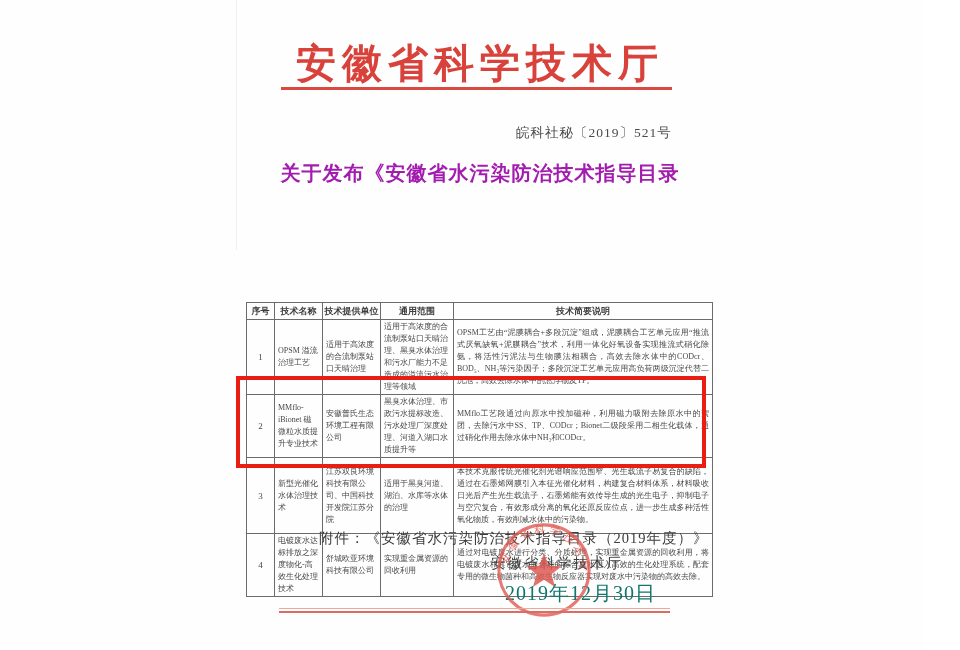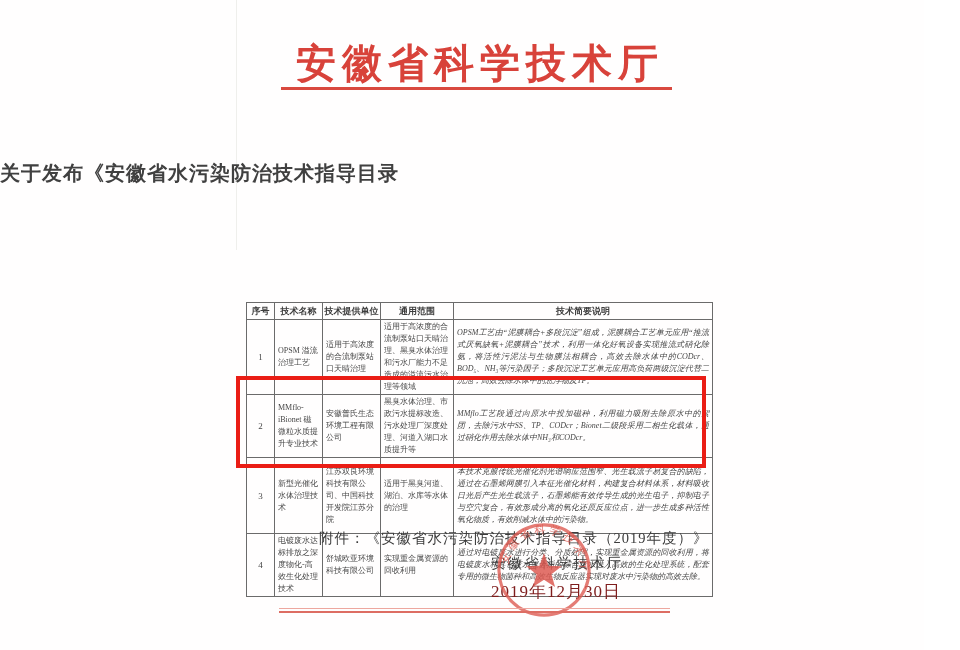--- a/index.html
+++ b/index.html
@@ -6,54 +6,55 @@
   #page{position:relative;width:916px;height:650px;background:#fffefe;overflow:hidden;
         font-family:"Liberation Serif","DejaVu Serif",serif;color:#3a3a3a;padding-left:8px;}
   
   .page-edge{position:absolute;left:236px;top:0;width:1px;height:250px;background:#efefec;}
 
   .org-title{position:absolute;left:0;top:36px;width:960px;text-align:center;
              color:#d8423a;font-size:40px;font-weight:bold;letter-spacing:6px;}
   .red-rule{position:absolute;left:281px;top:87px;width:391px;height:3px;background:#d9493f;}
   .doc-number{position:absolute;left:516px;top:124px;font-size:13.5px;color:#4a4a4a;letter-spacing:1px;}
 
-  .notice-title{position:absolute;left:0;top:160px;width:960px;
-                font-size:20px;font-weight:bold;color:#404040;line-height:27px;letter-spacing:1px;}
+  .notice-title{position:absolute;left:0;top:160px;width:960px;text-align:center;
+                font-size:20px;font-weight:bold;color:#a21caf;line-height:27px;letter-spacing:1px;}
 
   table.doc{position:absolute;left:246px;top:254px;width:466px;border-collapse:collapse;
             table-layout:fixed;font-size:8px;color:#474747;margin-top:48px;}
   table.doc th,table.doc td{border:1px solid #6b6b6b;padding:1px 3px;line-height:12px;
             overflow:hidden;vertical-align:middle;}
   table.doc th{font-size:9px;font-weight:bold;padding:1px 0;height:14px;color:#3d3d3d;}
   td.c-no{text-align:center;font-size:9px;}
-  td.c-desc{vertical-align:top;text-align:justify;line-height:12.5px;font-style:italic;}
+  td.c-desc{vertical-align:top;text-align:justify;line-height:12.5px;}
   tr.r1{height:64px;} tr.r2{height:50px;} tr.r3{height:76px;} tr.r4{height:55px;}
 
   .highlight-box{position:absolute;left:236px;top:376px;width:462px;height:84px;
                  border:4px solid #ea1d15;pointer-events:none;}
 
   .attachment{position:absolute;left:319px;top:529px;font-size:14.5px;color:#3c3c3c;letter-spacing:1px;}
   .signer{position:absolute;left:491px;top:554px;font-size:14.5px;color:#3c3c3c;letter-spacing:2px;}
-  .sign-date{position:absolute;left:491px;top:580px;font-size:17px;color:#7f1d1d;letter-spacing:1px;}
+  .sign-date{position:absolute;left:505px;top:580px;font-size:20px;color:#0f766e;letter-spacing:1px;}
 
   .stamp{position:absolute;left:495px;top:521px;width:98px;height:98px;}
 
   .bottom-rule-1{position:absolute;left:279px;top:608px;width:391px;height:1px;background:#eda79f;}
   .bottom-rule-2{position:absolute;left:279px;top:611px;width:391px;height:2px;background:#dd6d63;}
 </style>
 </head>
 <body>
 
 <div id="page">
 
   <div class="page-edge"></div>
 
   <div class="org-title">安徽省科学技术厅</div>
   <div class="red-rule"></div>
 
+  <div class="doc-number">皖科社秘〔2019〕521号</div>
 
   <div class="notice-title">
     <div>关于发布《安徽省水污染防治技术指导目录</div>
   </div>
 
   <table class="doc">
     <colgroup>
       <col style="width:28px">
         <col style="width:48px">
         <col style="width:58px">

